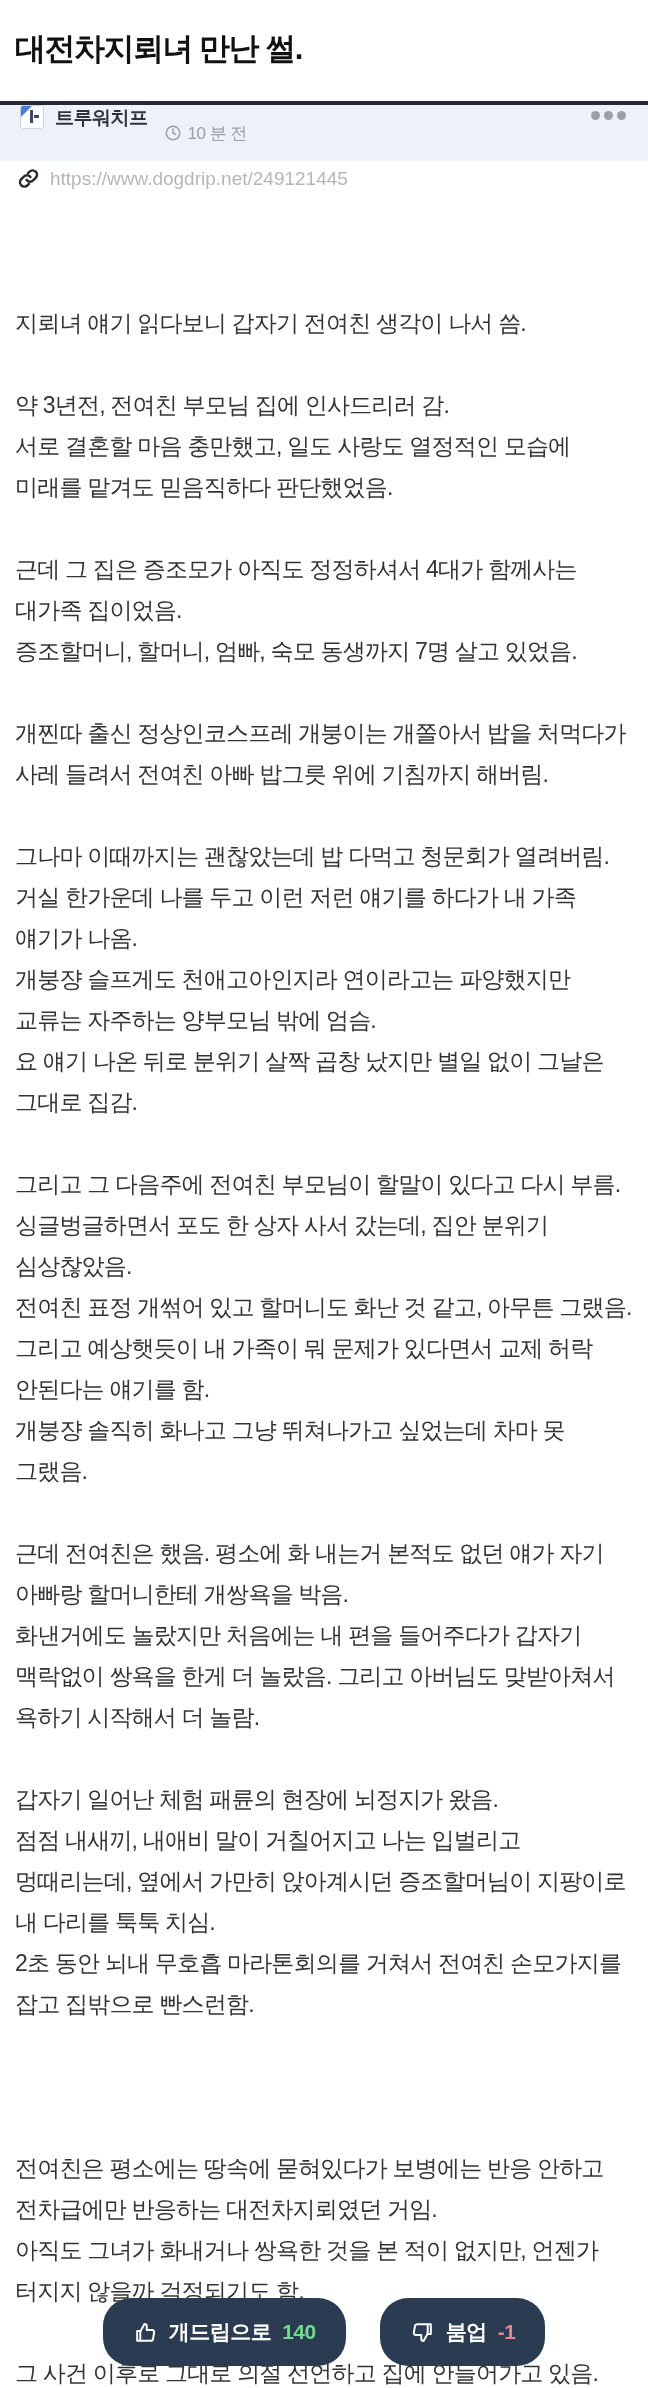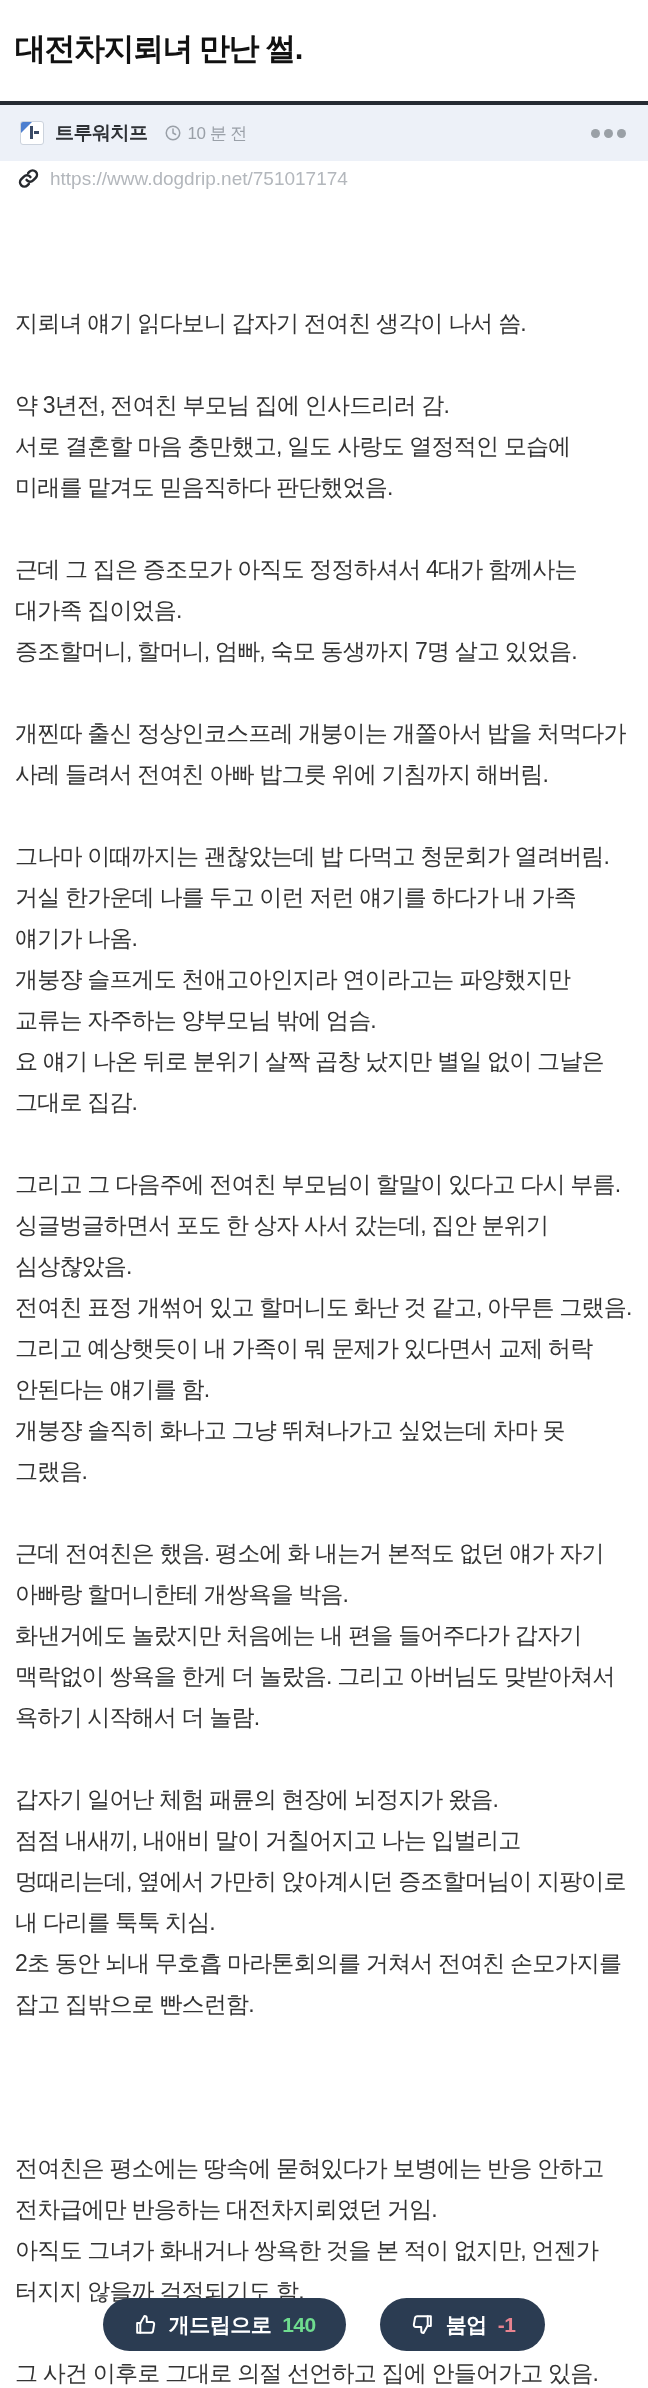--- a/index.html
+++ b/index.html
@@ -9,21 +9,21 @@
     position:relative; width:648px; height:2388px; background:#fff;
     overflow:hidden; margin:4px auto;padding-left:48px;
   }
   .post-title {
     position:absolute; top:24px; left:15px; right:15px;
     font-size:31px; font-weight:bold; color:#111; letter-spacing:-1.5px;
   }
   .header-bar {
     position:absolute; top:97px; left:0; right:0; height:60px;
     background:#edf1f8; border-top:4px solid #262b33;
-    display:flex; align-items:center; padding:0 20px;
+    display:flex; padding:0 20px;
   }
   .avatar {
     position:relative; width:24px; height:24px; background:#fff;
     border:1px solid #ccd3dd; border-radius:3px; overflow:hidden; flex:0 0 auto;
   }
   .avatar .fold {
     position:absolute; top:0; left:0; width:0; height:0;
     border-top:11px solid #4d7fd0; border-right:11px solid transparent;
   }
   .avatar .mark {
@@ -48,21 +48,21 @@
     position:absolute; top:299px; left:15px; right:14px;
     font-size:23px; line-height:41px; color:#333;
     letter-spacing:-0.8px; white-space:pre-line; word-break:keep-all;
   }
   .vote-row {
     position:absolute; top:2294px; left:0; right:0;
     display:flex; justify-content:center; align-items:center; gap:34px;
   }
   .vote-btn {
     background:#2b3c52; border:none; color:#fff; border-radius:28px;
-    height:53px; display:flex; align-items:center; gap:11px;
+    height:68px; display:flex; align-items:center; gap:11px;
     padding:0 30px; font-family:inherit; font-size:21px; font-weight:700;
     letter-spacing:-0.5px; cursor:pointer;
   }
   .vote-btn svg { display:block; }
   .count-up { color:#6fdc8f; }
   .count-down { color:#e8838f; }
 </style>
 </head>
 <body>
 
@@ -89,21 +89,21 @@
       <i></i>
       <i></i>
     </span>
   </div>
 
   <div class="link-row">
     <svg width="23" height="23" viewBox="0 0 24 24" fill="none" stroke="#26292e" stroke-width="2.6" stroke-linecap="round" stroke-linejoin="round">
       <path d="M10 13.5a4.5 4.5 0 006.8.5l2.7-2.7a4.5 4.5 0 00-6.4-6.4l-1.5 1.5"></path>
       <path d="M14 10.5a4.5 4.5 0 00-6.8-.5l-2.7 2.7a4.5 4.5 0 006.4 6.4l1.5-1.5"></path>
     </svg>
-    <a class="link-url">https://www.dogdrip.net/751017174</a>
+    <a class="link-url">https://www.dogdrip.net/249121445</a>
   </div>
 
   <div class="article-body">지뢰녀 얘기 읽다보니 갑자기 전여친 생각이 나서 씀.
 
 약 3년전, 전여친 부모님 집에 인사드리러 감.
 서로 결혼할 마음 충만했고, 일도 사랑도 열정적인 모습에 미래를 맡겨도 믿음직하다 판단했었음.
 
 근데 그 집은 증조모가 아직도 정정하셔서 4대가 함께사는 대가족 집이었음.
 증조할머니, 할머니, 엄빠, 숙모 동생까지 7명 살고 있었음.
 

